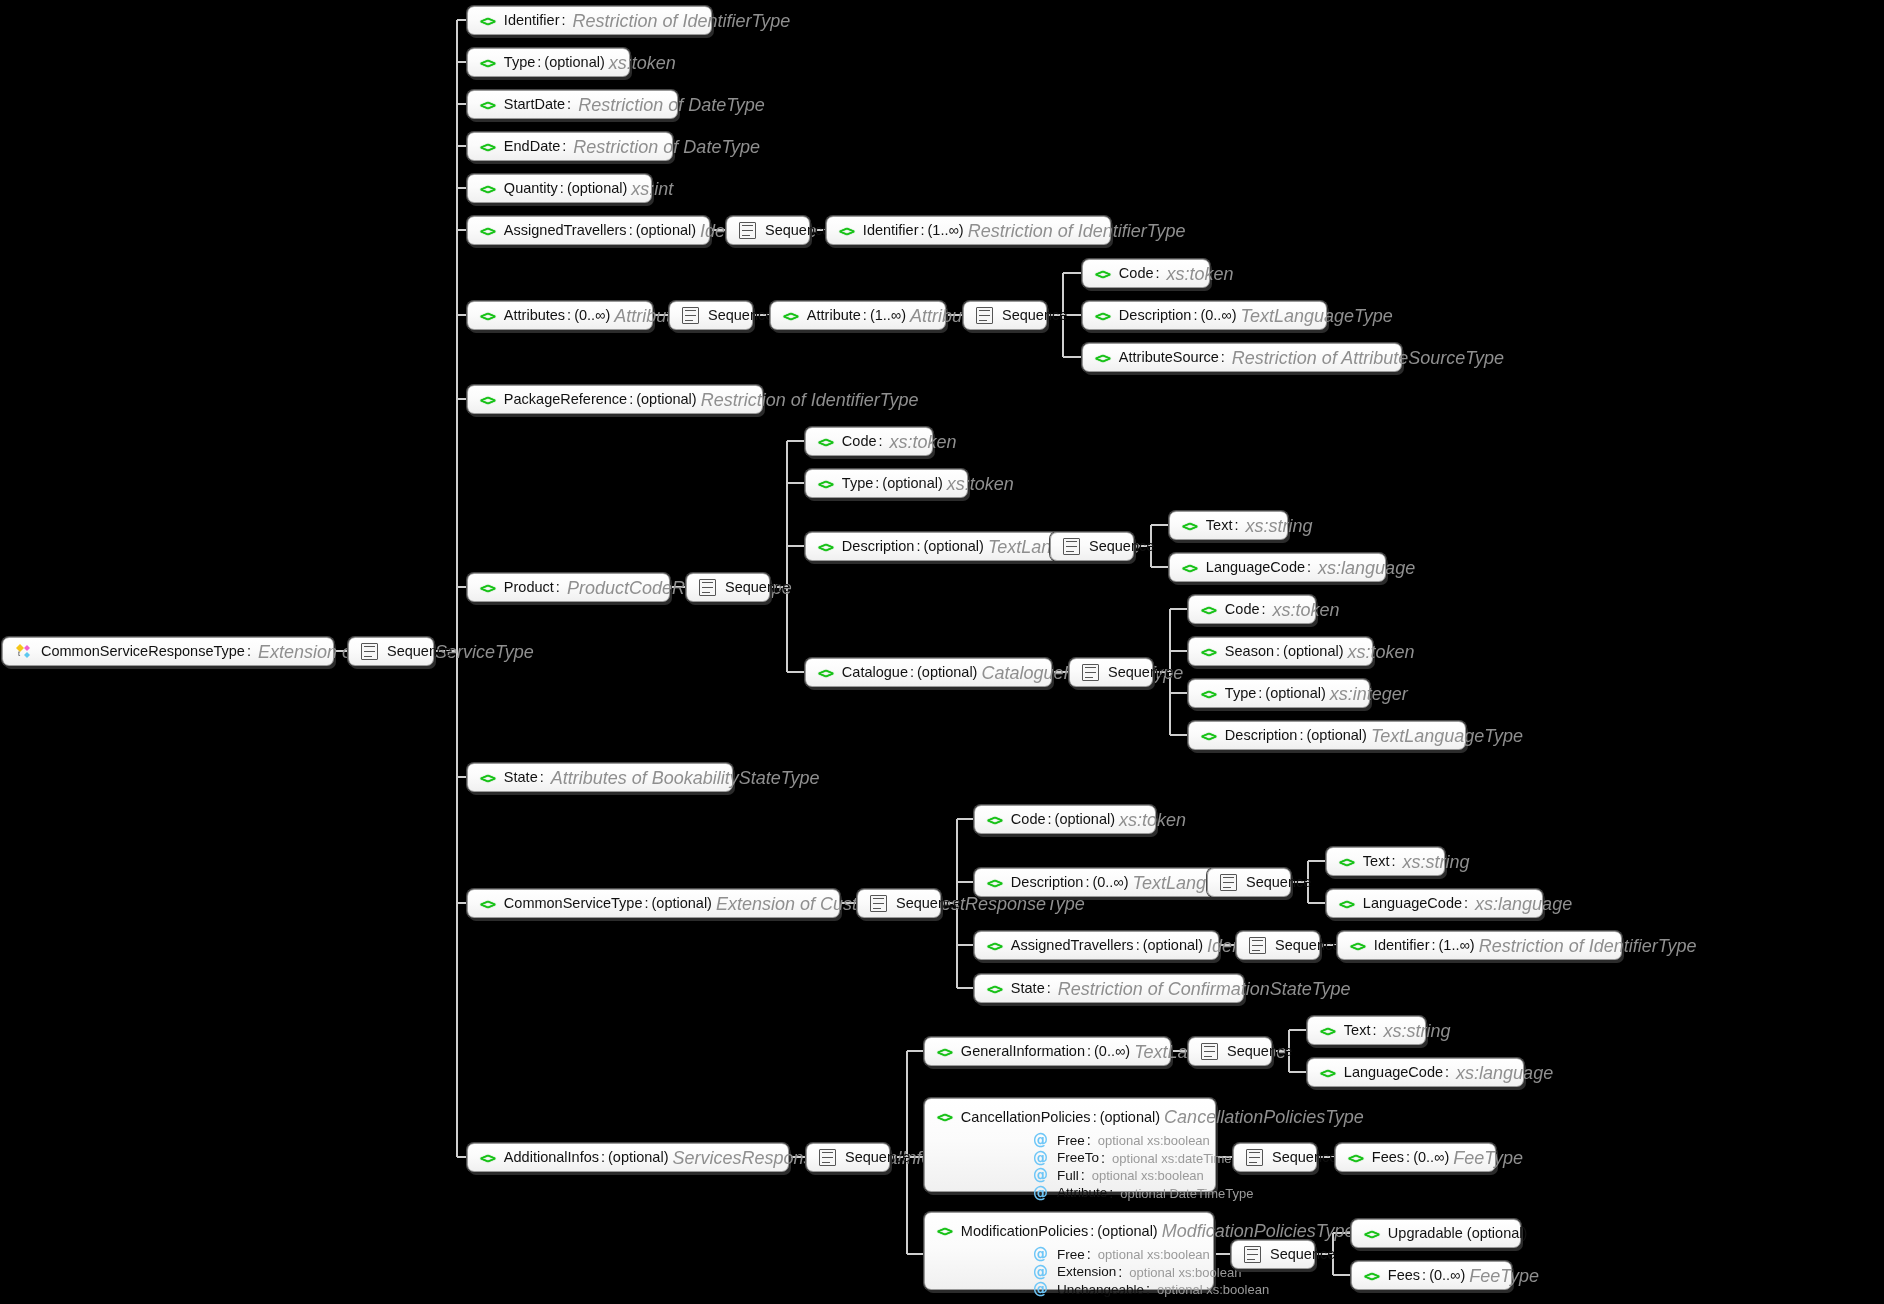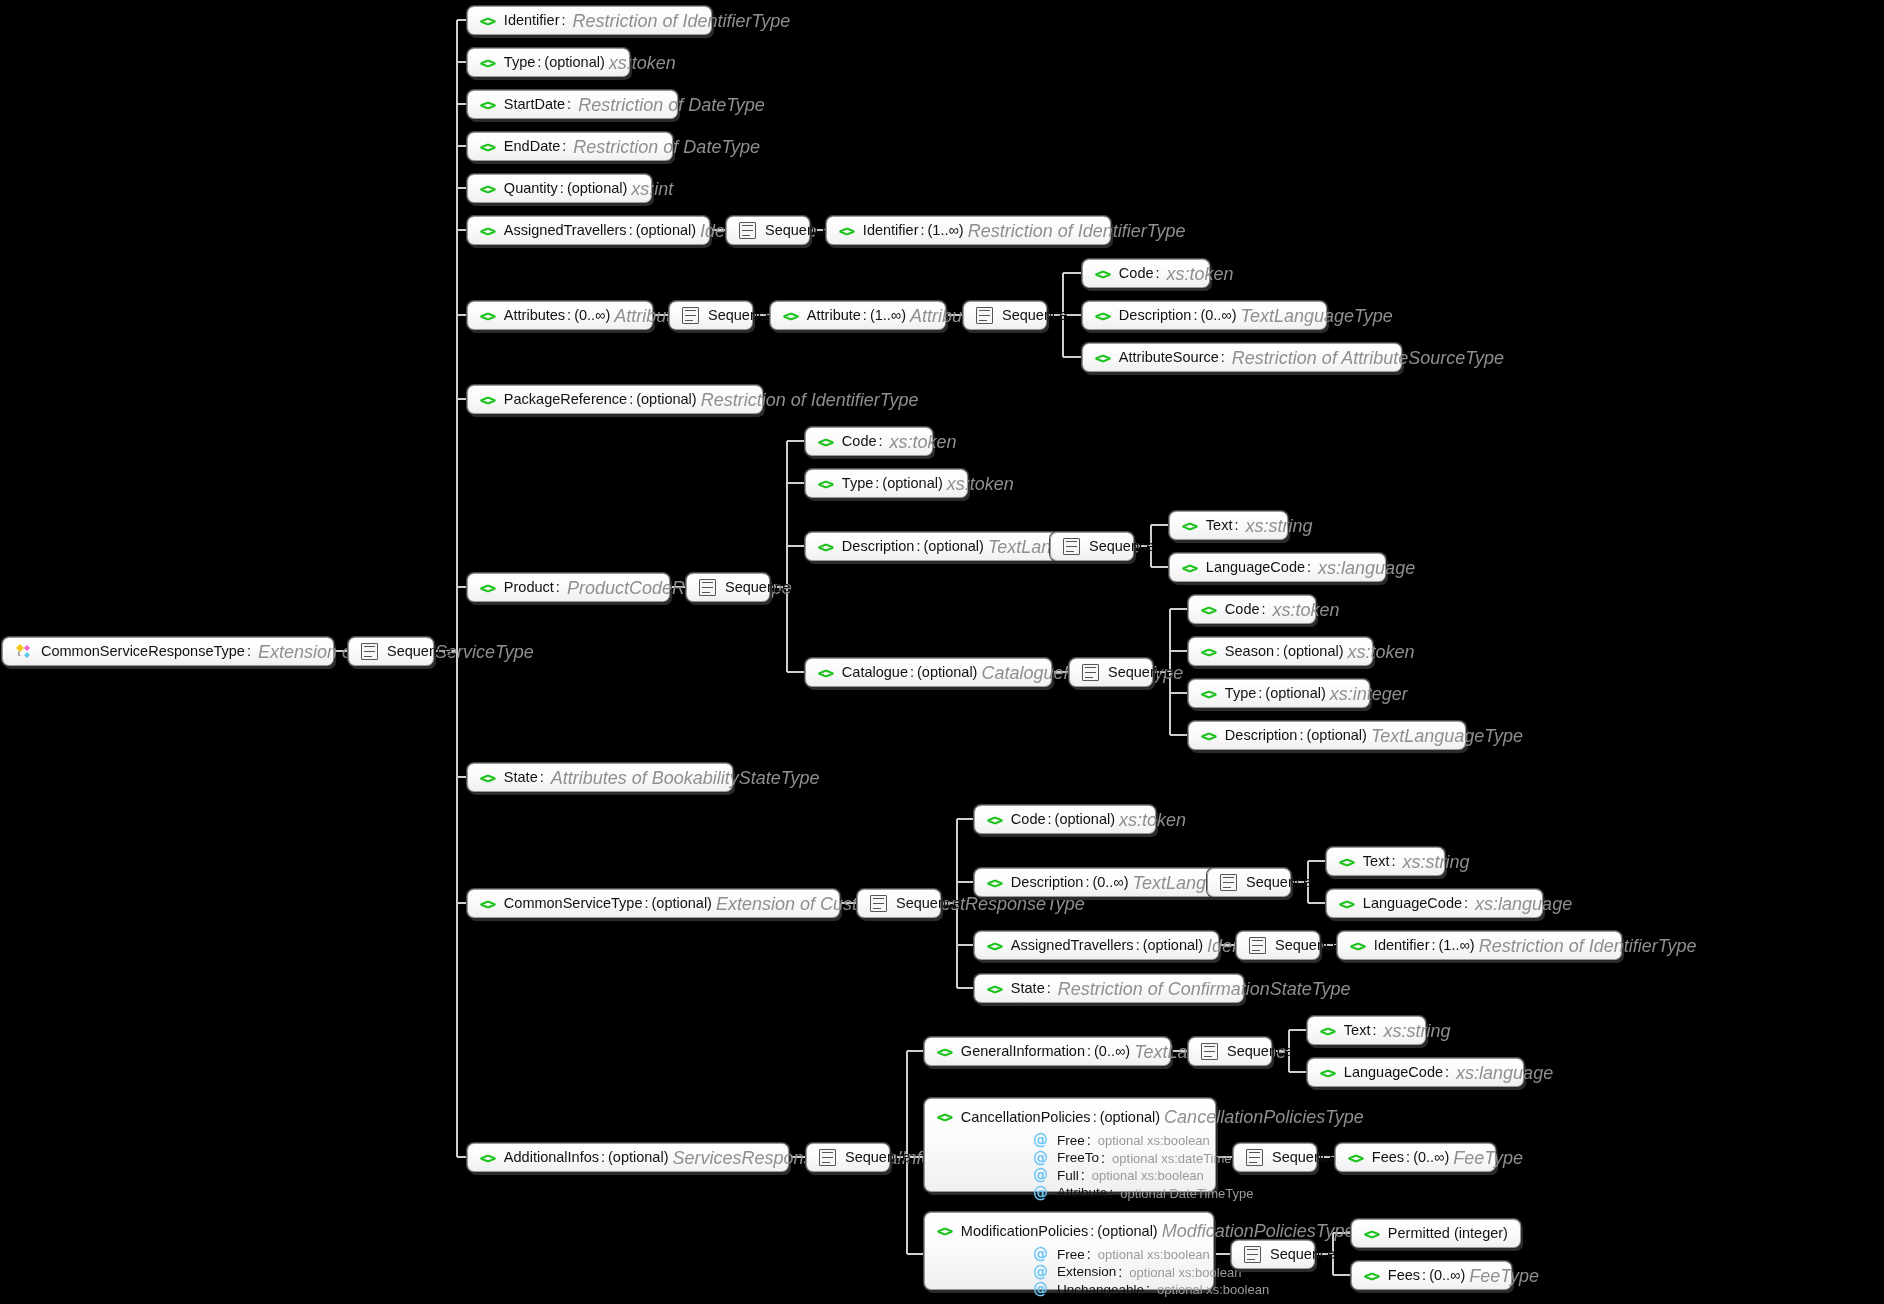--- a/index.html
+++ b/index.html
@@ -587,21 +587,21 @@
       <span class="attr-ty">optional xs:boolean</span>
     </div>
   </div>
 </div>
 <div class="node" style="left:1231px;top:1240px;height:29px;width:84px;">
   <span class="ico-seq"></span>
   <span class="nm">Sequence</span>
 </div>
 <div class="node" style="left:1351px;top:1219px;height:29px;width:170px;">
   <span class="ico-el">&lt;&gt;</span>
-  <span class="nm">Permitted (integer)</span>
+  <span class="nm">Upgradable (optional)</span>
 </div>
 <div class="node" style="left:1351px;top:1261px;height:29px;width:161px;">
   <span class="ico-el">&lt;&gt;</span>
   <span class="nm">Fees</span>
   <span class="sep">:</span>
   <span class="card">(0..∞)</span>
   <span class="ty">FeeType</span>
 </div>
 
 </div>

